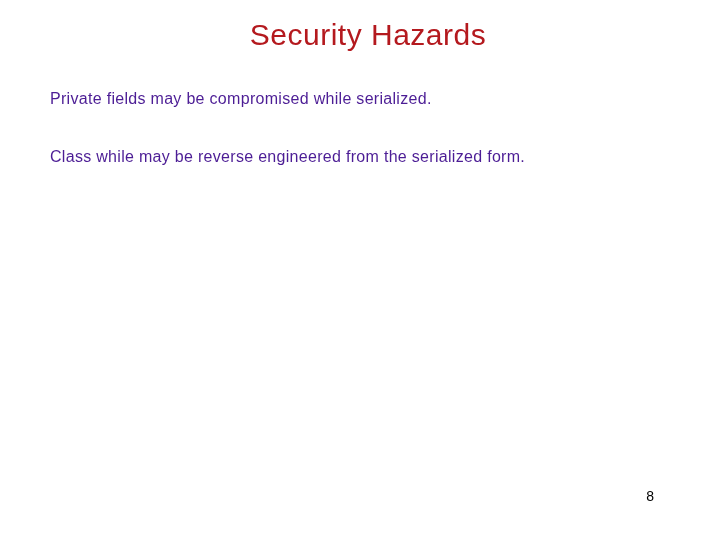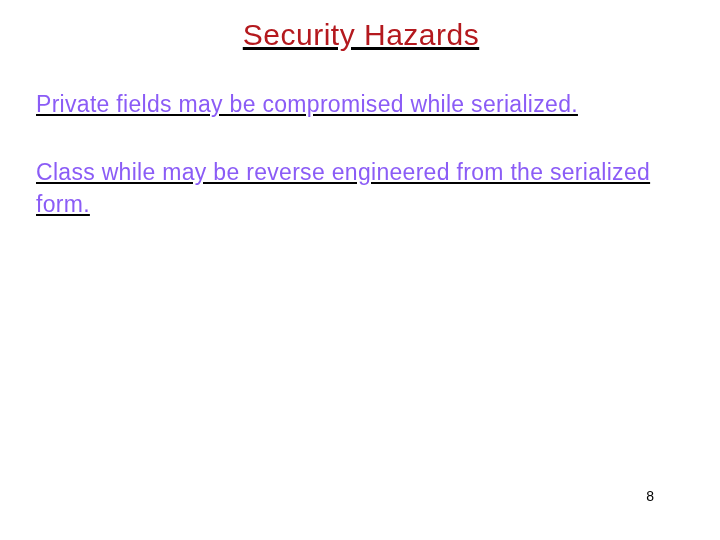--- a/index.html
+++ b/index.html
@@ -11,38 +11,37 @@
       width: 720px;
       height: 540px;
       background: #ffffff;
       font-family: "Trebuchet MS", Arial, sans-serif;
       position: relative;
       overflow: hidden;
     }
     .slide {
       width: 100%;
       height: 100%;
-      padding: 18px 30px 0 32px;
+      padding: 18px 30px 0 46px;
       position: relative;
-      text-decoration: underline;
     }
     .title {
       color: #b4191e;
       font-size: 30px;
       font-weight: 400;
       text-align: center;
       margin-bottom: 36px;
       letter-spacing: 0.5px;
     }
     .content {
       padding-left: 4px;
     }
     .body-text {
-      color: #8b5cf6;
-      font-size: 23px;
+      color: #4c1d95;
+      font-size: 16px;
       font-weight: 400;
       line-height: 1.4;
       margin-bottom: 36px;
       letter-spacing: 0.3px;
     }
     .page-number {
       position: absolute;
       bottom: 36px;
       right: 66px;
       color: #000000;

